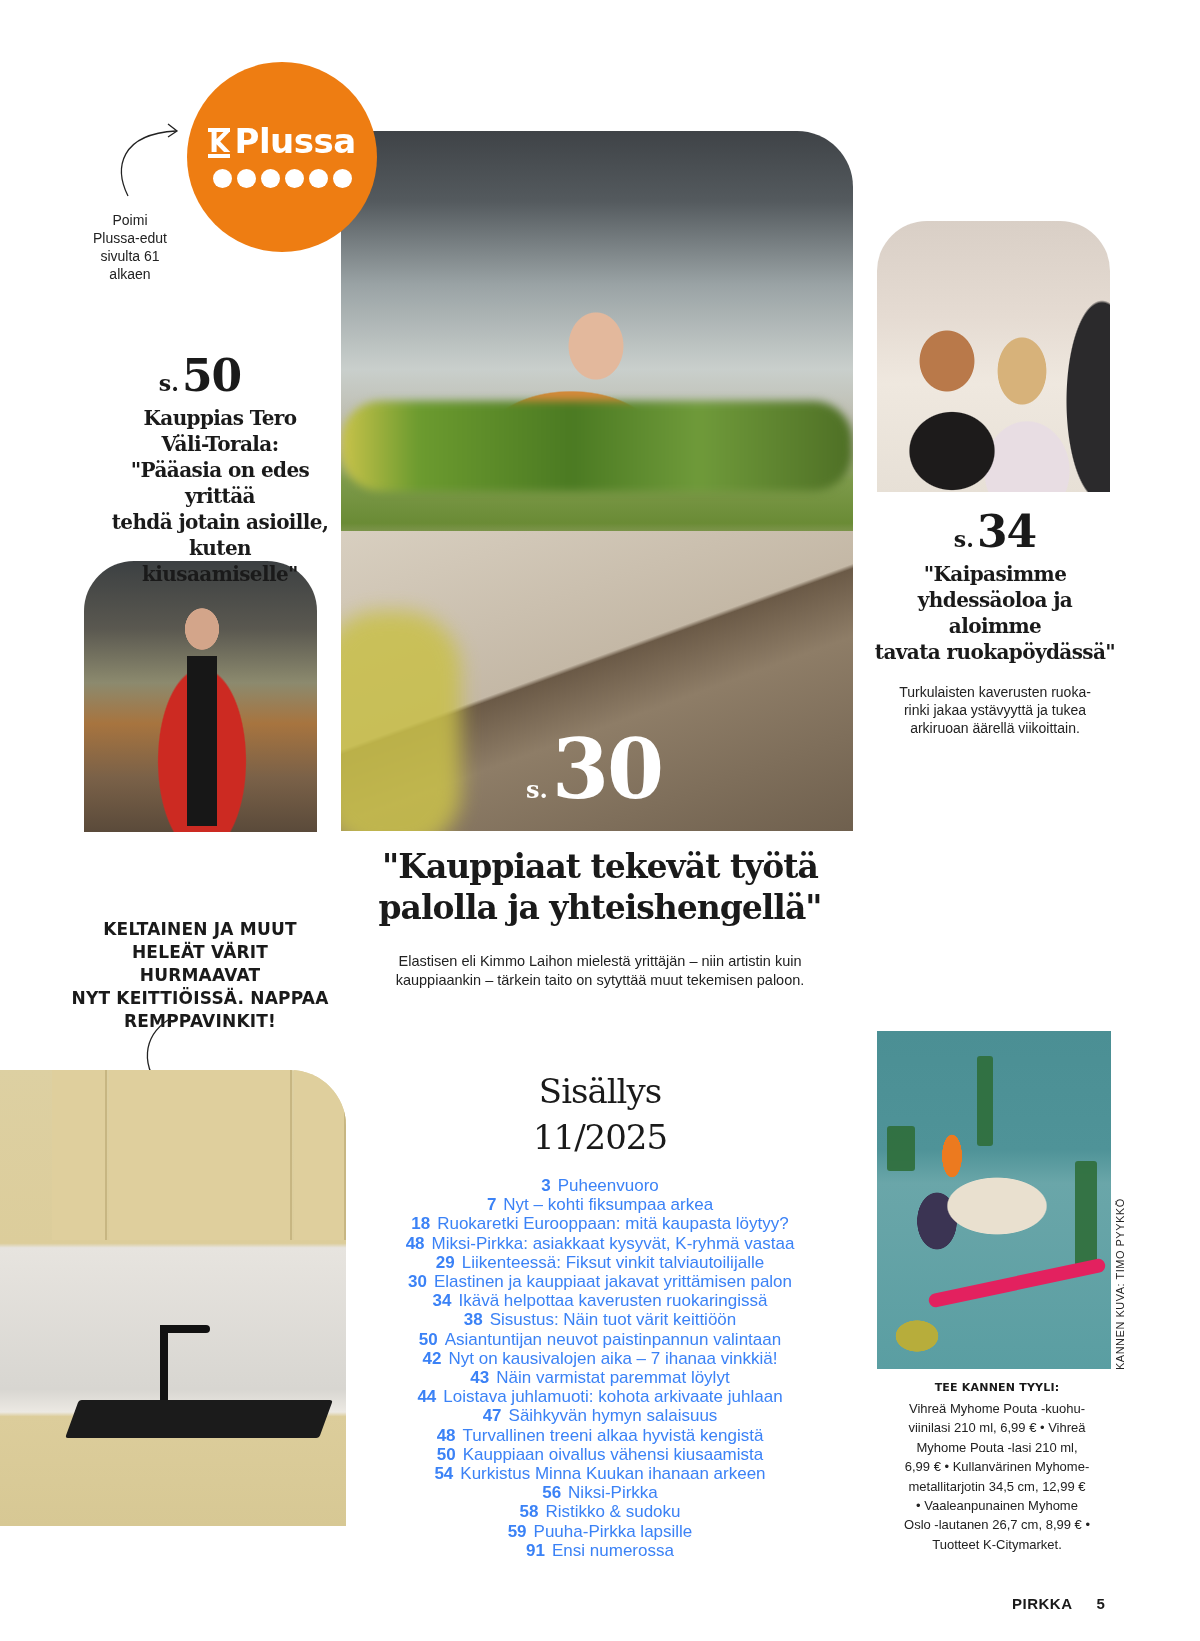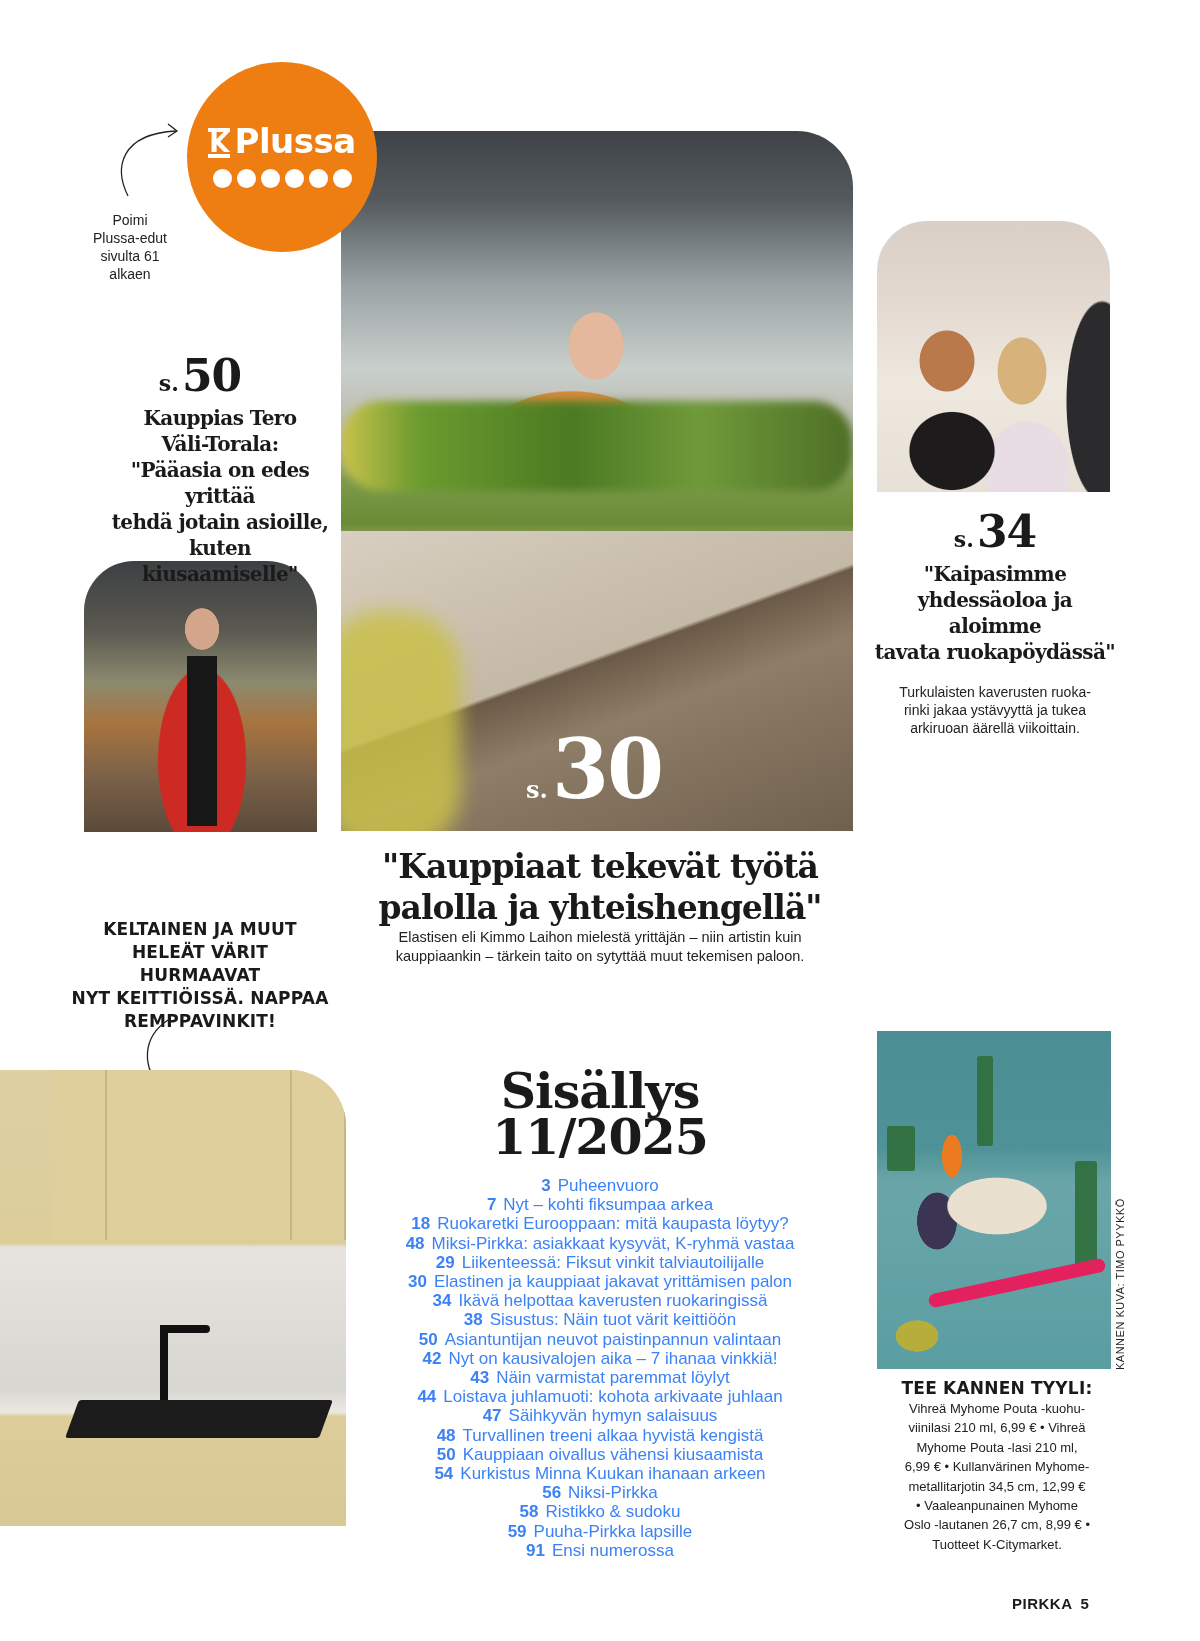--- a/index.html
+++ b/index.html
@@ -123,35 +123,35 @@
     .pagebig .num { font-size: 44px; font-weight: bold; letter-spacing: -1px; }
 
     .h-quote { font-weight: bold; font-size: 20px; line-height: 26px; letter-spacing: -0.6px; }
 
     .b50 { left: 70px; top: 350px; width: 260px; }
     .b34 { left: 870px; top: 506px; width: 250px; }
     .b34 .desc { font-size: 14px; line-height: 18px; margin-top: 18px; color: #222; }
 
     .b30 { left: 370px; top: 846px; width: 460px; }
     .b30 .h { font-weight: bold; font-size: 33px; line-height: 41px; letter-spacing: -1px; }
-    .b30 .desc { font-size: 14.5px; line-height: 19px; margin-top: 0; color: #222; }
+    .b30 .desc { font-size: 14.5px; line-height: 19px; margin-top: 24px; color: #222; }
 
     .kitchen-note { left: 70px; top: 918px; width: 260px; font-size: 17px; line-height: 23px; letter-spacing: 0.2px; }
 
     .toc { left: 370px; top: 1068px; width: 460px; }
-    .toc .title { font-weight: bold; font-size: 49px; line-height: 46px; letter-spacing: -1px; }
+    .toc .title { font-weight: normal; font-size: 34px; line-height: 46px; letter-spacing: -1px; }
     .toc ul { list-style: none; margin-top: 16px; }
     .toc li { font-size: 17px; line-height: 19.2px; color: #3b82f6; }
     .toc li .pg { font-weight: bold; margin-right: 7px; }
 
     .cover-style { left: 870px; top: 1377px; width: 254px; }
-    .cover-style .h { font-size: 17px; line-height: 22px; letter-spacing: 0.2px; }
+    .cover-style .h { font-size: 11px; line-height: 22px; letter-spacing: 0.2px; }
     .cover-style .desc { font-size: 13px; line-height: 19.4px; color: #222; }
 
-    .folio { left: 1012px; top: 1595px; display: flex; gap: 8px; font-weight: bold; font-size: 15px; letter-spacing: 0.5px; }
+    .folio { left: 1012px; top: 1595px; display: flex; gap: 24px; font-weight: bold; font-size: 15px; letter-spacing: 0.5px; }
   </style>
 </head>
 <body>
 
 <div class="abs plussa">
   <div class="brand">
     <span class="k-logo">K</span>
     <span class="name">Plussa</span>
   </div>
   <div class="dots">

